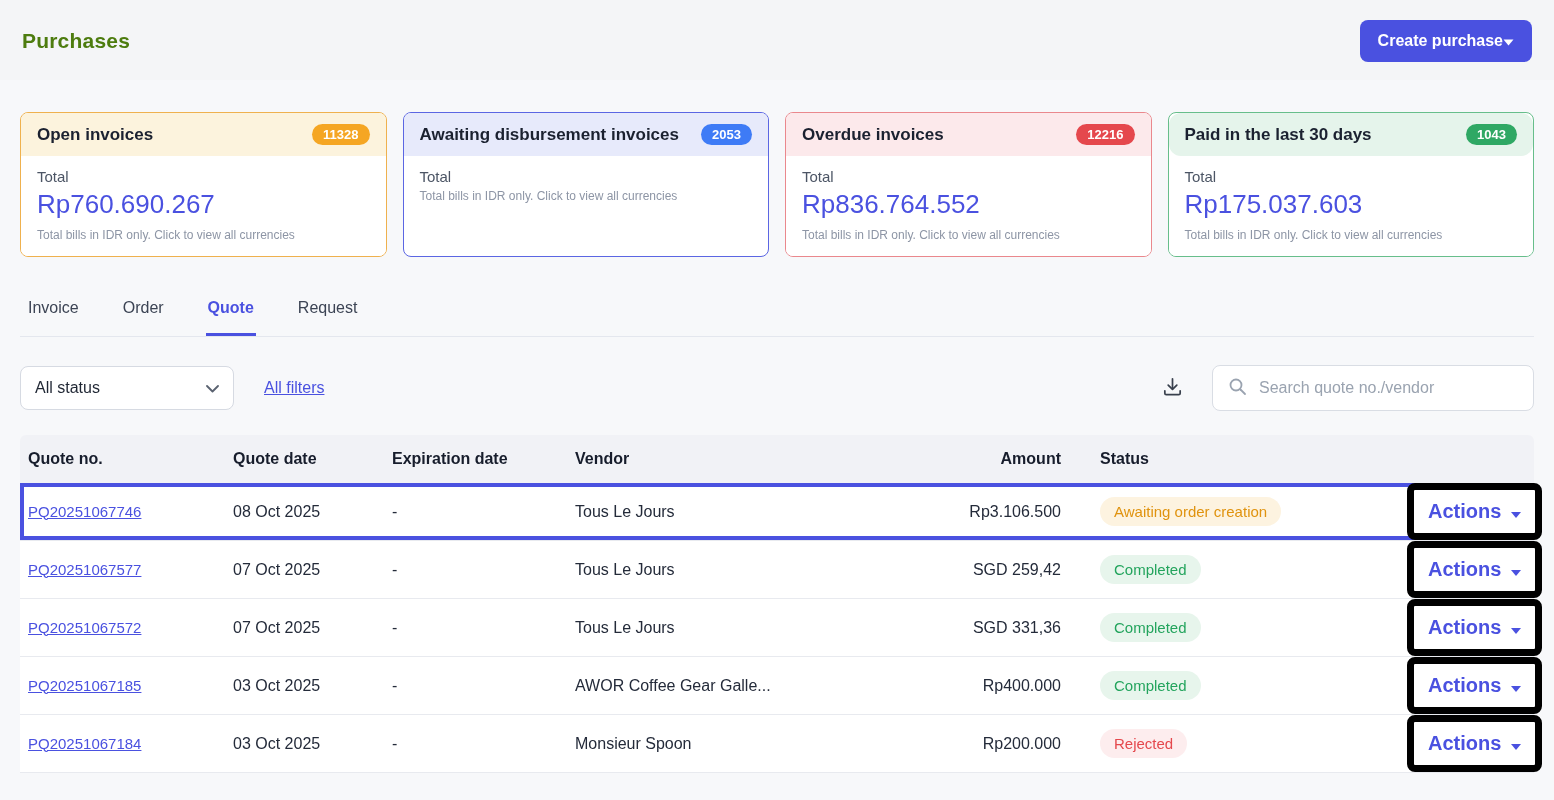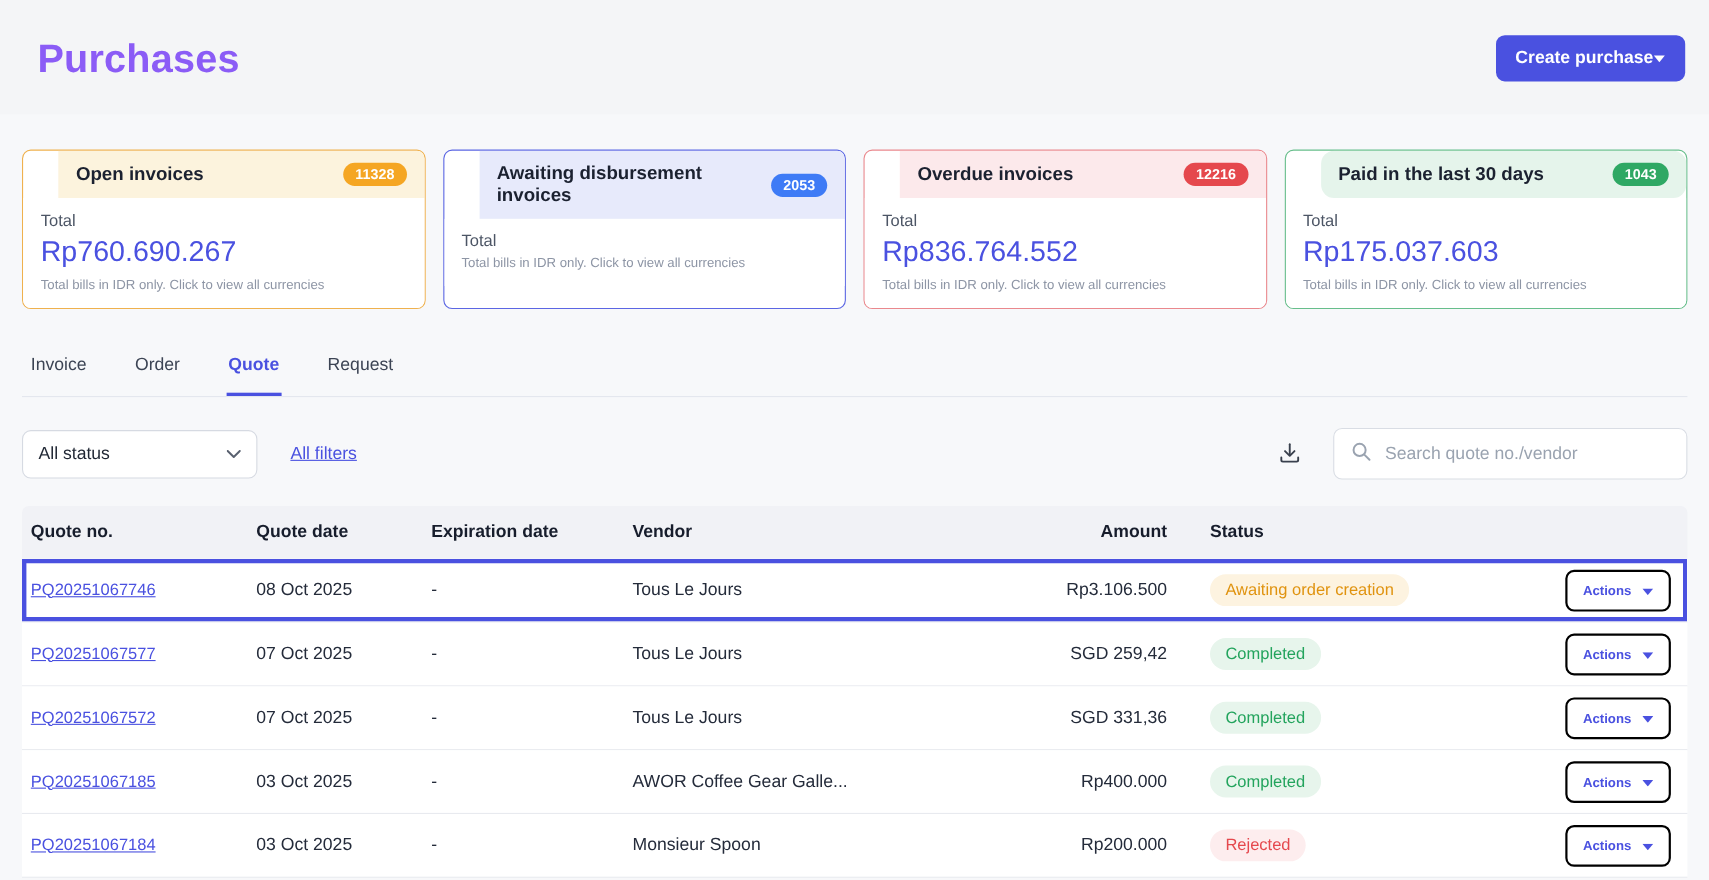--- a/index.html
+++ b/index.html
@@ -7,34 +7,34 @@
   body {
     width:1554px; height:800px; overflow:hidden;
     font-family:"Liberation Sans", sans-serif;
     background:#f7f8fa; color:#1f2633;
   }
   
   .topbar {
     display:flex; justify-content:space-between; align-items:center;
     padding:20px 22px 18px 22px; background:#f4f5f7;
   }
-  .page-title { font-size:36px; font-weight:bold; color:#8b5cf6; margin:12px; letter-spacing:.2px; }
+  .page-title { font-size:21px; font-weight:bold; color:#4d7c0f; margin:0; letter-spacing:.2px; }
   .btn-primary {
     display:flex; align-items:center; gap:0;
     background:var(--accent,#4A51E0); color:#fff; border:none; cursor:pointer;
     font-family:inherit; font-size:16px; font-weight:bold;
     padding:12px 18px; border-radius:8px;
   }
   .caret { display:inline-block; }
   
   .cards { display:flex; gap:16px; padding:32px 20px 0 20px; }
   .card { flex:1; background:#fff; border-radius:8px; overflow:hidden; border:1px solid #ccc; cursor:pointer; }
   .card-header {
     display:flex; justify-content:space-between; align-items:center;
-    padding:11px 16px; font-size:17px; font-weight:bold; color:#1b2130;margin-left:32px;
+    padding:11px 16px; font-size:17px; font-weight:bold; color:#1b2130;
   }
   .card-badge {
     color:#fff; font-size:13px; font-weight:bold;
     border-radius:999px; padding:4px 11px; line-height:1;
   }
   .card-body { padding:12px 16px 14px 16px; background:#fff; }
   .card-total-label { font-size:15px; color:#4c5565; margin-bottom:4px; }
   .card-amount { font-size:26px; font-weight:normal; color:var(--accent,#4A51E0); margin-bottom:8px; }
   .card-note { font-size:12px; color:#8d95a5; }
   .card--open     { border-color:var(--open-border,#EFB14E); }
@@ -101,23 +101,23 @@
   .trow.selected { box-shadow:inset 0 0 0 4px var(--accent,#4A51E0); }
   .quote-link { color:var(--accent,#4A51E0); text-decoration:underline; cursor:pointer; font-size:15px; }
   .td-vendor { white-space:nowrap; overflow:hidden; text-overflow:ellipsis; }
   .pill { display:inline-block; border-radius:999px; padding:7px 14px; font-size:15px; line-height:1; }
   .pill-awaiting  { color:var(--status-awaiting-text,#E0930F);  background:var(--status-awaiting-bg,#FDF3E0); }
   .pill-completed { color:var(--status-completed-text,#23A45D); background:var(--status-completed-bg,#E7F5EC); }
   .pill-rejected  { color:var(--status-rejected-text,#E5484D);  background:var(--status-rejected-bg,#FDEDEE); }
   .td-actions { display:flex; justify-content:flex-end; padding-right:15px; }
   .btn-actions {
     display:flex; align-items:center; gap:10px;
-    background:#fff; border:2px solid #000000; border-radius:8px;
+    background:#fff; border:7px solid #000000; border-radius:8px;
     padding:10px 14px; cursor:pointer;
-    font-family:inherit; font-size:12px; font-weight:bold; color:var(--accent,#4A51E0);
+    font-family:inherit; font-size:20px; font-weight:bold; color:var(--accent,#4A51E0);
   }
 </style>
 </head>
 <body>
 
 <header class="topbar">
   <h1 class="page-title">Purchases</h1>
   <button class="btn-primary">
     <span>Create purchase</span>
     <span class="caret">

